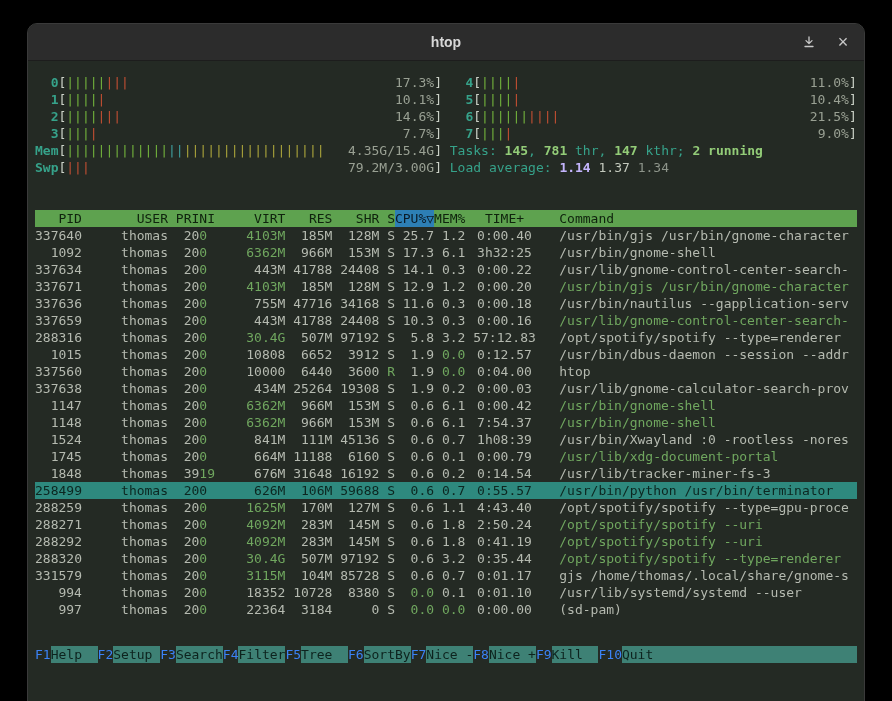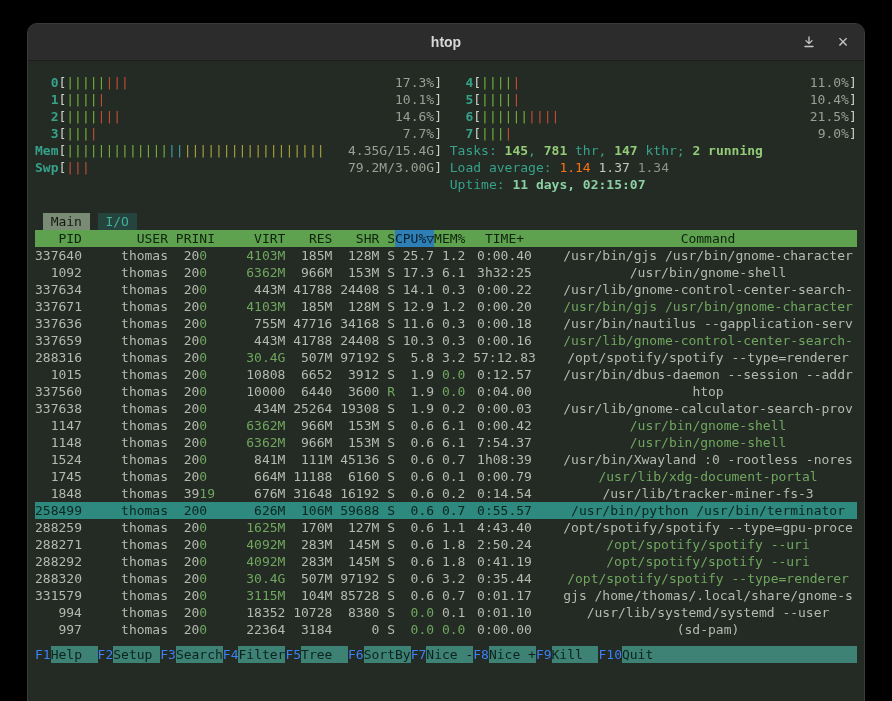--- a/index.html
+++ b/index.html
@@ -53,21 +53,21 @@
   .pp-green{color:var(--bar-green)}
   .pp-red{color:var(--bar-red)}
   .pp-yellow{color:var(--bar-yellow)}
   .pp-cyan{color:var(--bar-cyan)}
   .mtext{position:absolute;right:0;color:var(--pct)}
   .meter-spacer{width:52ch;flex:0 0 auto}
   
   .stats{white-space:pre}
   .st-label{color:var(--teal)}
   .st-value{color:var(--boldgreen);font-weight:bold}
-  .st-bright{color:#f97316;font-weight:normal}
+  .st-bright{color:#c4b5fd;font-weight:bold}
   .st-mid{color:#c3c9bd}
   .st-dim{color:#8d948a}
   .st-uptime{color:#8ad0a2;font-weight:bold}
   
   .tabline{margin-top:3px}
   .tab{padding:0 1ch;cursor:pointer}
   .tab-active{background:#798b74;color:#151a13}
   .tab-inactive{background:#25443e;color:#43b09c}
   
   .thead{background:var(--hdr-bg);color:var(--hdr-fg)}
@@ -77,21 +77,21 @@
   .col-user{width:10ch;text-align:right;margin-left:1ch;flex:0 0 auto}
   .col-pri{width:4ch;text-align:right;flex:0 0 auto}
   .col-ni{width:4ch;flex:0 0 auto}
   .col-virt{width:7ch;text-align:right;flex:0 0 auto}
   .col-res{width:6ch;text-align:right;flex:0 0 auto}
   .col-shr{width:6ch;text-align:right;flex:0 0 auto}
   .col-s{width:2ch;text-align:right;flex:0 0 auto}
   .col-cpu{width:5ch;text-align:right;flex:0 0 auto}
   .col-mem{width:4ch;text-align:right;flex:0 0 auto}
   .col-time{width:10ch;text-align:center;flex:0 0 auto}
-  .col-cmd{flex:1 1 auto;margin-left:2ch;overflow:hidden;white-space:pre;text-align:center}
+  .col-cmd{flex:1 1 auto;margin-left:2ch;overflow:hidden;white-space:pre;text-align:left}
   .prow{cursor:default}
   .g{color:var(--green)}
   .sel{background:var(--sel-bg)}
   .sel span{color:var(--sel-fg) !important}
   
   .fkbar{margin-top:auto}
   .fk-key{color:#3b82f6}
   .fk-label{width:6ch;background:var(--fk-bg);color:var(--fk-fg);flex:0 0 auto;cursor:pointer}
   .fk-fill{flex:1 1 auto;background:var(--fk-bg)}
 </style>
@@ -114,24 +114,23 @@
   </div>
 
   <div class="tbody">
     <div id="meter-zone" class="inner">
         <div class="ln"><span class="meter"><span class="mlabel">0</span><span class="brk">[</span><span class="minner"><span class="pp pp-green">|||||</span><span class="pp pp-red">|||</span><span class="mtext">17.3%</span></span><span class="brk">]</span></span><span class="gap"> </span><span class="meter"><span class="mlabel">4</span><span class="brk">[</span><span class="minner"><span class="pp pp-green">||||</span><span class="pp pp-red">|</span><span class="mtext">11.0%</span></span><span class="brk">]</span></span></div>
         <div class="ln"><span class="meter"><span class="mlabel">1</span><span class="brk">[</span><span class="minner"><span class="pp pp-green">||||</span><span class="pp pp-red">|</span><span class="mtext">10.1%</span></span><span class="brk">]</span></span><span class="gap"> </span><span class="meter"><span class="mlabel">5</span><span class="brk">[</span><span class="minner"><span class="pp pp-green">||||</span><span class="pp pp-red">|</span><span class="mtext">10.4%</span></span><span class="brk">]</span></span></div>
         <div class="ln"><span class="meter"><span class="mlabel">2</span><span class="brk">[</span><span class="minner"><span class="pp pp-green">||||</span><span class="pp pp-red">|||</span><span class="mtext">14.6%</span></span><span class="brk">]</span></span><span class="gap"> </span><span class="meter"><span class="mlabel">6</span><span class="brk">[</span><span class="minner"><span class="pp pp-green">||||||</span><span class="pp pp-red">||||</span><span class="mtext">21.5%</span></span><span class="brk">]</span></span></div>
         <div class="ln"><span class="meter"><span class="mlabel">3</span><span class="brk">[</span><span class="minner"><span class="pp pp-green">|||</span><span class="pp pp-red">|</span><span class="mtext">7.7%</span></span><span class="brk">]</span></span><span class="gap"> </span><span class="meter"><span class="mlabel">7</span><span class="brk">[</span><span class="minner"><span class="pp pp-green">|||</span><span class="pp pp-red">|</span><span class="mtext">9.0%</span></span><span class="brk">]</span></span></div>
         <div class="ln"><span class="meter"><span class="mlabel">Mem</span><span class="brk">[</span><span class="minner"><span class="pp pp-green">|||||||||||||</span><span class="pp pp-cyan">||</span><span class="pp pp-yellow">||||||||||||||||||</span><span class="mtext">4.35G/15.4G</span></span><span class="brk">]</span></span><span class="gap"> </span><span class="stats"><span class="st-label">Tasks: </span><span class="st-value">145</span><span class="st-label">, </span><span class="st-value">781</span><span class="st-label"> thr</span><span class="st-label">, </span><span class="st-value">147</span><span class="st-label"> kthr</span><span class="st-label">; </span><span class="st-value">2</span><span class="st-value"> running</span></span></div>
         <div class="ln"><span class="meter"><span class="mlabel">Swp</span><span class="brk">[</span><span class="minner"><span class="pp pp-red">|||</span><span class="mtext">79.2M/3.00G</span></span><span class="brk">]</span></span><span class="gap"> </span><span class="stats"><span class="st-label">Load average: </span><span class="st-bright">1.14 </span><span class="st-mid">1.37 </span><span class="st-dim">1.34</span></span></div>
-        <div class="ln"><span class="meter-spacer"> </span><span class="gap"> </span><span class="stats"><span class="st-label">Uptime: </span><span class="st-uptime">11 days, 02:15:07</span></span></div>
+        <div class="ln"><span class="meter-spacer"> </span><span class="gap"> </span></div>
       </div>
     <div class="blankline"></div>
-    <div id="tab-bar" class="ln tabline"><span class="indent"> </span><span class="tab tab-active">Main</span><span class="gap"> </span><span class="tab tab-inactive">I/O</span><span class="gap"> </span></div>
     <div id="table-head" class="ln thead"><span class="col-pid hcell">PID</span><span class="col-user hcell">USER</span><span class="col-pri hcell">PRI</span><span class="col-ni hcell">NI</span><span class="col-virt hcell">VIRT</span><span class="col-res hcell">RES</span><span class="col-shr hcell">SHR</span><span class="col-s hcell">S</span><span class="col-cpu hcell sort">CPU%▽</span><span class="col-mem hcell">MEM%</span><span class="col-time hcell">TIME+</span><span class="col-cmd hcell">Command</span></div>
     <div id="process-list">
         <div class="ln prow"><span class="col-pid">337640</span><span class="col-user">thomas</span><span class="col-pri">20</span><span class="col-ni g">0</span><span class="col-virt g">4103M</span><span class="col-res">185M</span><span class="col-shr">128M</span><span class="col-s">S</span><span class="col-cpu">25.7</span><span class="col-mem">1.2</span><span class="col-time">0:00.40</span><span class="col-cmd">/usr/bin/gjs /usr/bin/gnome-character</span></div>
         <div class="ln prow"><span class="col-pid">1092</span><span class="col-user">thomas</span><span class="col-pri">20</span><span class="col-ni g">0</span><span class="col-virt g">6362M</span><span class="col-res">966M</span><span class="col-shr">153M</span><span class="col-s">S</span><span class="col-cpu">17.3</span><span class="col-mem">6.1</span><span class="col-time">3h32:25</span><span class="col-cmd">/usr/bin/gnome-shell</span></div>
         <div class="ln prow"><span class="col-pid">337634</span><span class="col-user">thomas</span><span class="col-pri">20</span><span class="col-ni g">0</span><span class="col-virt">443M</span><span class="col-res">41788</span><span class="col-shr">24408</span><span class="col-s">S</span><span class="col-cpu">14.1</span><span class="col-mem">0.3</span><span class="col-time">0:00.22</span><span class="col-cmd">/usr/lib/gnome-control-center-search-</span></div>
         <div class="ln prow"><span class="col-pid">337671</span><span class="col-user">thomas</span><span class="col-pri">20</span><span class="col-ni g">0</span><span class="col-virt g">4103M</span><span class="col-res">185M</span><span class="col-shr">128M</span><span class="col-s">S</span><span class="col-cpu">12.9</span><span class="col-mem">1.2</span><span class="col-time">0:00.20</span><span class="col-cmd g">/usr/bin/gjs /usr/bin/gnome-character</span></div>
         <div class="ln prow"><span class="col-pid">337636</span><span class="col-user">thomas</span><span class="col-pri">20</span><span class="col-ni g">0</span><span class="col-virt">755M</span><span class="col-res">47716</span><span class="col-shr">34168</span><span class="col-s">S</span><span class="col-cpu">11.6</span><span class="col-mem">0.3</span><span class="col-time">0:00.18</span><span class="col-cmd">/usr/bin/nautilus --gapplication-serv</span></div>
         <div class="ln prow"><span class="col-pid">337659</span><span class="col-user">thomas</span><span class="col-pri">20</span><span class="col-ni g">0</span><span class="col-virt">443M</span><span class="col-res">41788</span><span class="col-shr">24408</span><span class="col-s">S</span><span class="col-cpu">10.3</span><span class="col-mem">0.3</span><span class="col-time">0:00.16</span><span class="col-cmd g">/usr/lib/gnome-control-center-search-</span></div>
         <div class="ln prow"><span class="col-pid">288316</span><span class="col-user">thomas</span><span class="col-pri">20</span><span class="col-ni g">0</span><span class="col-virt g">30.4G</span><span class="col-res">507M</span><span class="col-shr">97192</span><span class="col-s">S</span><span class="col-cpu">5.8</span><span class="col-mem">3.2</span><span class="col-time">57:12.83</span><span class="col-cmd">/opt/spotify/spotify --type=renderer</span></div>
         <div class="ln prow"><span class="col-pid">1015</span><span class="col-user">thomas</span><span class="col-pri">20</span><span class="col-ni g">0</span><span class="col-virt">10808</span><span class="col-res">6652</span><span class="col-shr">3912</span><span class="col-s">S</span><span class="col-cpu">1.9</span><span class="col-mem g">0.0</span><span class="col-time">0:12.57</span><span class="col-cmd">/usr/bin/dbus-daemon --session --addr</span></div>

